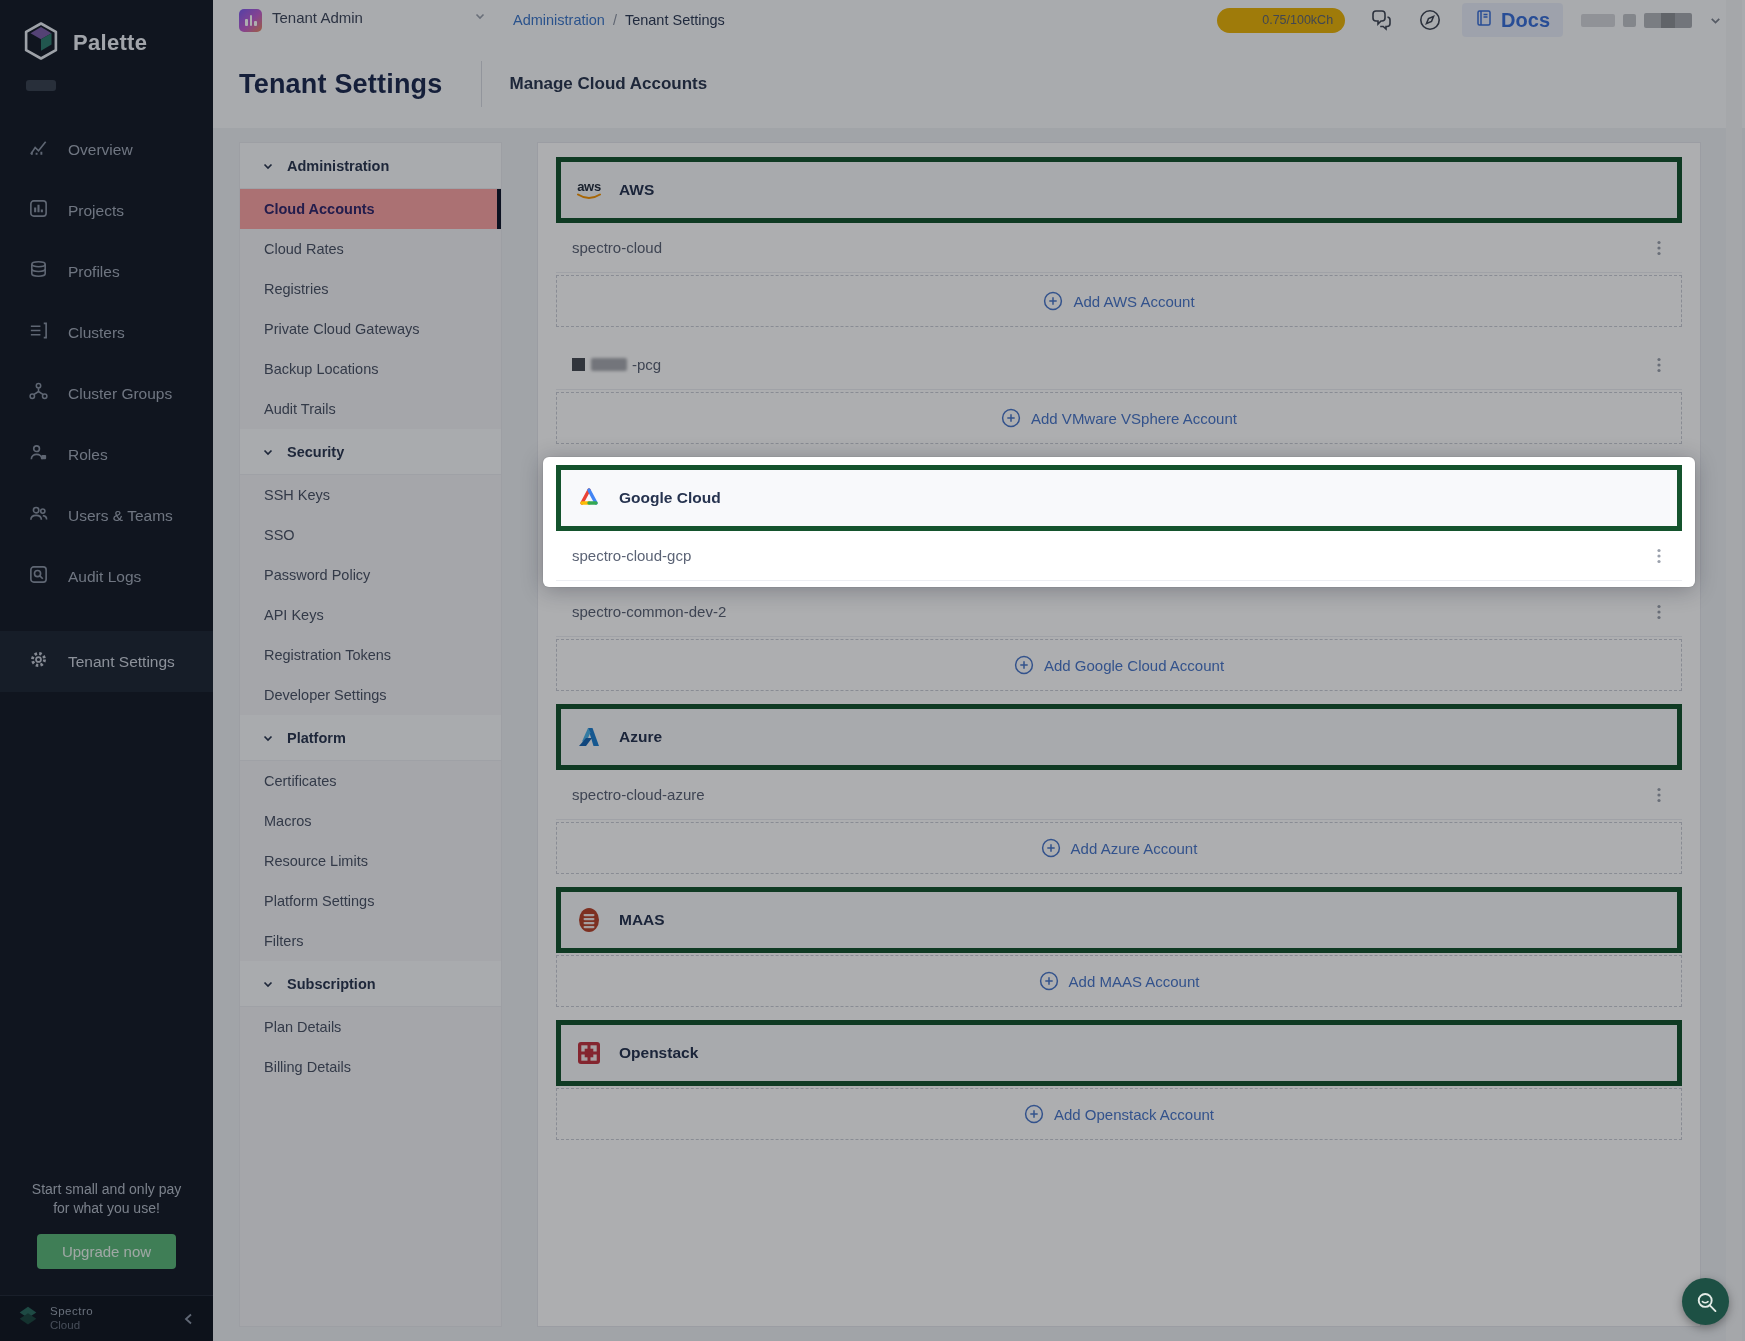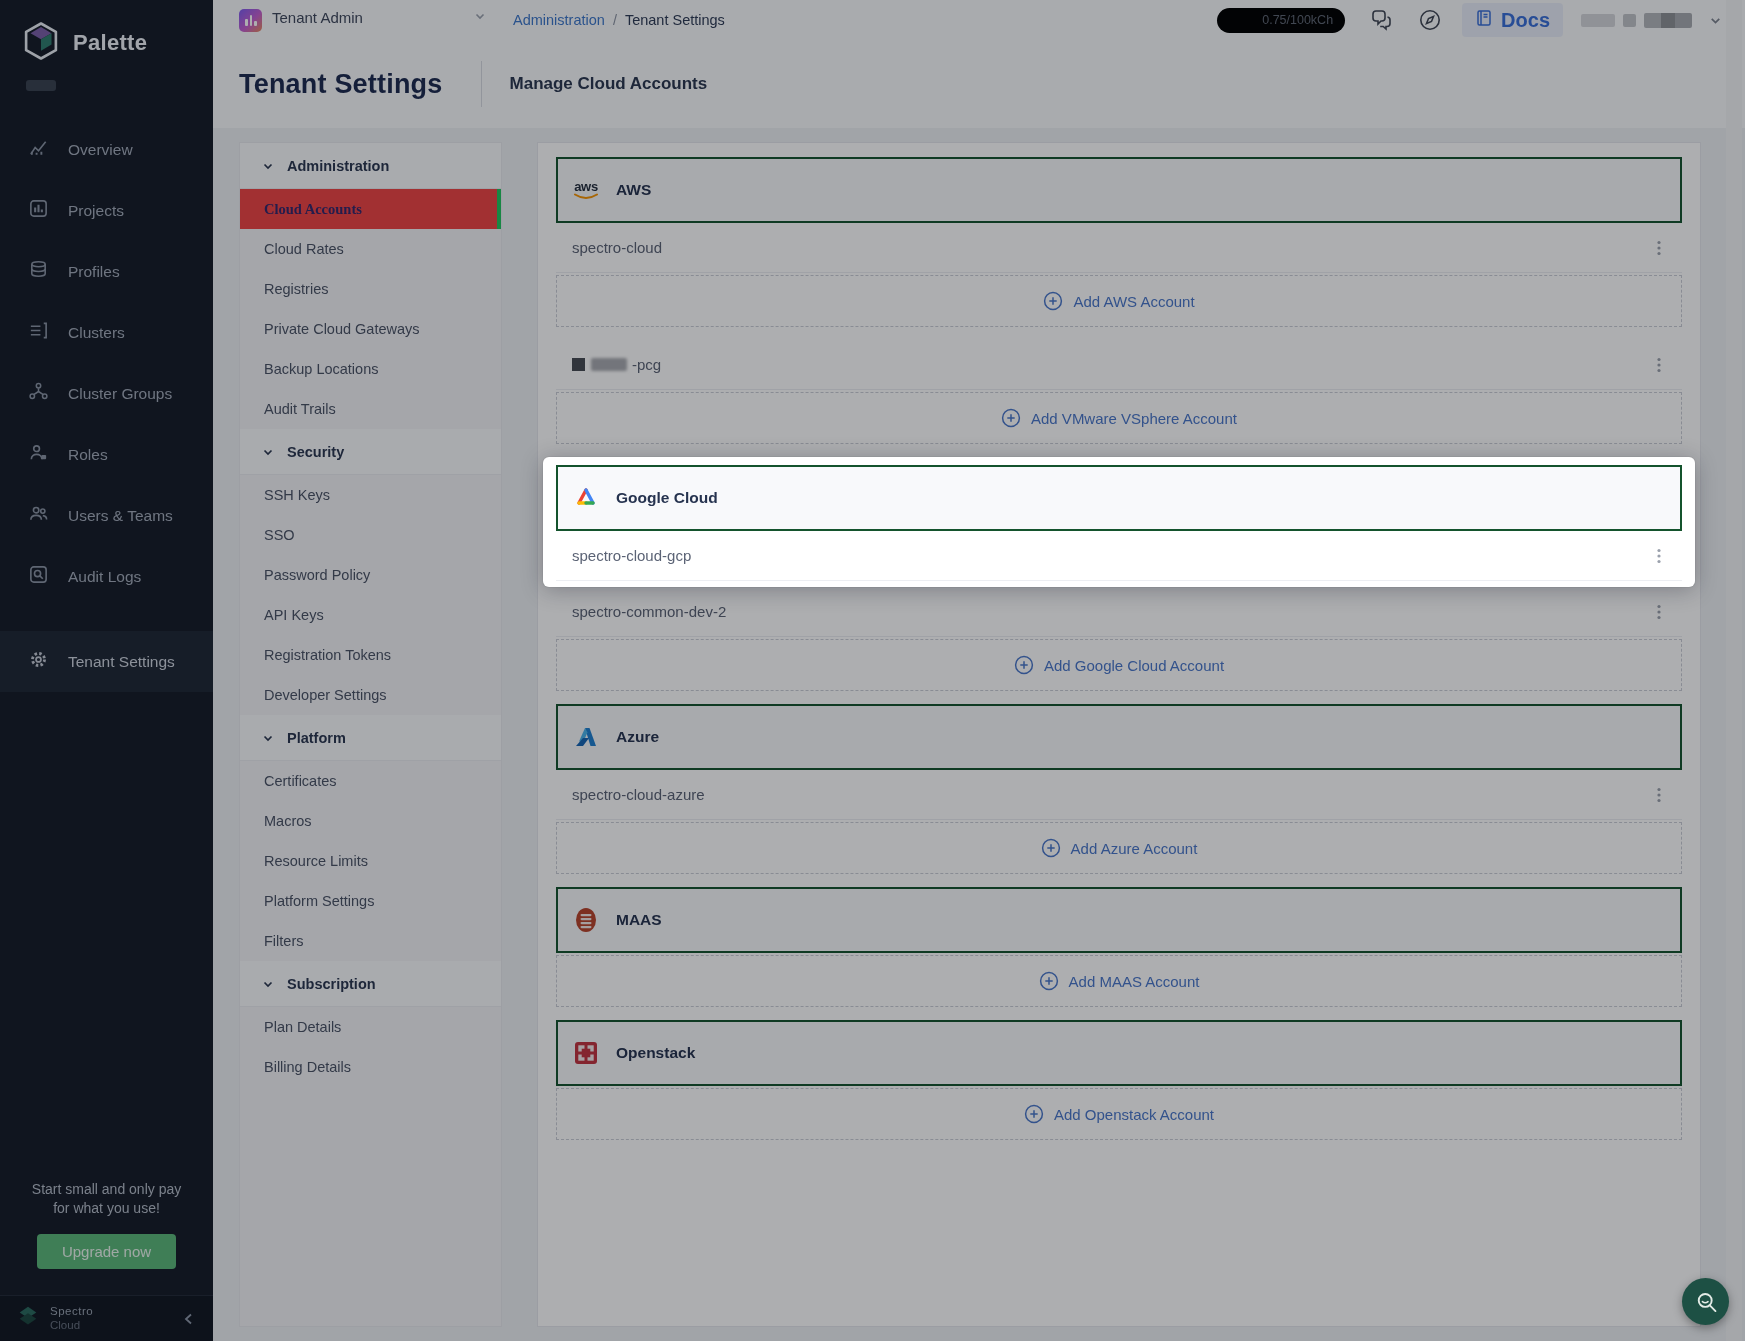--- a/index.html
+++ b/index.html
@@ -37,47 +37,47 @@
   .proj-icon i:nth-child(1){ left:6px; height:7px; }
   .proj-icon i:nth-child(2){ left:10.5px; height:11px; }
   .proj-icon i:nth-child(3){ left:15px; height:5px; }
   .proj-label { font-size:15px; color:#3f485c; }
   .proj-chevron { margin-left:auto; display:flex; }
   .breadcrumb { margin-left:26px; font-size:14.5px; display:flex; align-items:center; }
   .bc-link { color:#3d77c9; cursor:pointer; }
   .bc-sep { color:#8b93a2; margin:0 8px; }
   .bc-current { color:#2e3b55; }
   .topbar-right { margin-left:auto; display:flex; align-items:center; }
-  .usage-pill { width:128px; height:25px; border-radius:13px; background:#000000; display:flex; align-items:center; justify-content:flex-end; padding-right:12px; font-size:12.5px; color:#5f6673; }
+  .usage-pill { width:128px; height:25px; border-radius:13px; background:#eab308; display:flex; align-items:center; justify-content:flex-end; padding-right:12px; font-size:12.5px; color:#5f6673; }
   .icon-btn { background:none; border:none; cursor:pointer; display:flex; margin-left:24px; }
   .docs-btn { margin-left:20px; height:34px; background:#e9eef9; border:none; border-radius:4px; display:flex; align-items:center; gap:8px; padding:0 13px; color:#3a6fd8; font-size:20px; font-weight:700; cursor:pointer; }
   .user-menu { display:flex; align-items:center; margin-left:18px; cursor:pointer; }
   .redact { border-radius:2px; display:inline-block; }
   .r1 { width:34px; height:13px; background:#d4d6da; }
   .r2 { width:13px; height:13px; background:#c0c3c8; margin-left:8px; }
   .r3 { width:48px; height:15px; margin-left:8px; background:linear-gradient(90deg,#b4b6bb 0 35%,#8e9196 35% 65%,#a8abb0 65%); }
   .user-chevron { margin-left:16px; display:flex; }
 
   .titlebar { height:88px; display:flex; align-items:center; padding-left:26px; }
   .page-title { font-size:27px; font-weight:700; color:#1d2b4f; letter-spacing:.2px; }
   .title-divider { width:1px; height:46px; background:#d7dae1; margin:0 28px 0 38px; }
   .page-subtitle { font-size:17px; font-weight:600; color:#2a374f; }
 
   .content { flex:1; display:flex; background:#eef0f4; padding:14px 44px 14px 26px; min-height:0; }
 
   
   .settings-nav { width:263px; flex-shrink:0; background:#f3f4f7; border:1px solid #e7e9ee; margin-right:35px; overflow:hidden; }
   .nav-section-header { height:46px; background:#fafbfd; border-bottom:1px solid #ebecf1; display:flex; align-items:center; gap:13px; padding-left:22px; font-size:14.5px; font-weight:700; color:#2b3750; cursor:pointer; }
   .nav-item { height:40px; display:flex; align-items:center; padding-left:24px; font-size:14.5px; color:#4a5265; cursor:pointer; }
-  .nav-item.active { background:#ef4444; color:#33276b; font-weight:700; border-right:4px solid #22c55e;font-family:Liberation Serif, serif; }
+  .nav-item.active { background:#fca5a5; color:#33276b; font-weight:700; border-right:4px solid #0f172a; }
 
   
   .card { flex:1; background:#fff; border:1px solid #e4e6ec; padding:14px 18px; min-width:0; }
   .provider { margin-bottom:13px; }
-  .provider-header { height:66px; background:#f8f9fb; border:2px solid #14532d; display:flex; align-items:center; gap:16px; padding-left:14px; }
+  .provider-header { height:66px; background:#f8f9fb; border:5px solid #14532d; display:flex; align-items:center; gap:16px; padding-left:14px; }
   .provider-icon { width:28px; height:28px; display:flex; align-items:center; justify-content:center; flex-shrink:0; }
   .provider-name { font-size:15.5px; font-weight:600; color:#26334f; }
   .account-row { height:50px; display:flex; align-items:center; padding:0 12px 0 16px; border-bottom:1px solid #eceef2; font-size:15px; color:#5b6375; }
   .kebab-btn { margin-left:auto; background:none; border:none; cursor:pointer; display:flex; padding:4px; }
   .add-box { height:52px; margin-top:2px; border:1px dashed #c9cdd6; display:flex; justify-content:center; }
   .add-link { display:flex; align-items:center; gap:10px; background:none; border:none; color:#4a77c9; font-size:15px; cursor:pointer; }
   .aws-logo { display:flex; flex-direction:column; align-items:center; line-height:1; }
   .aws-logo b { font-size:13px; color:#252f3e; letter-spacing:-.3px; }
   .redact-sq { width:13px; height:13px; background:#474b52; display:inline-block; margin-right:6px; }
   .redact-blur { width:36px; height:13px; background:#a9abb0; border-radius:2px; display:inline-block; filter:blur(1.5px); margin-right:5px; }

